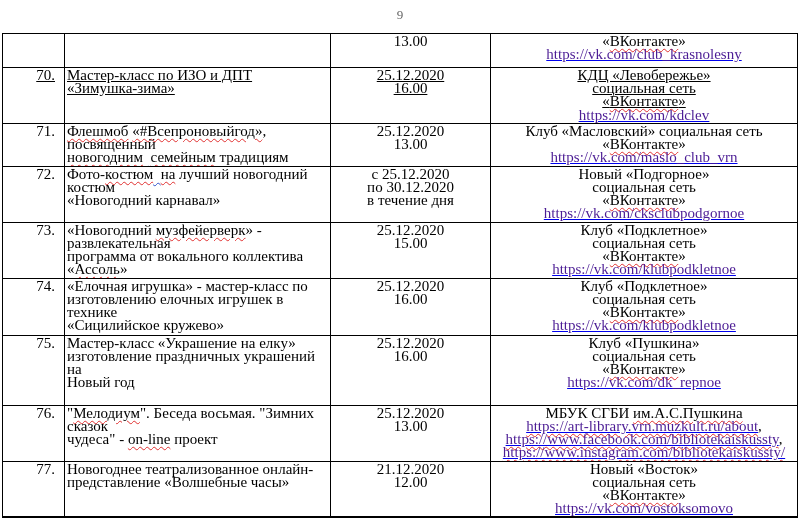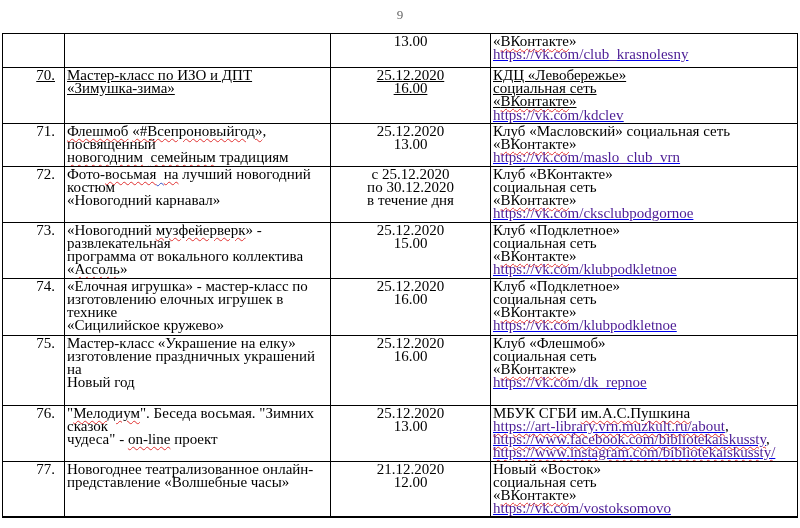--- a/index.html
+++ b/index.html
@@ -20,21 +20,21 @@
   col.c-event{width:266px;}
   col.c-date{width:160px;}
   col.c-venue{width:307px;}
   td{
     border:1px solid #000;vertical-align:top;overflow:hidden;
     font-size:15px;line-height:13.2px;padding:1px 2px;
   }
   td.num{text-align:right;padding-right:9px;}
   td.event{text-align:left;padding-right:4px;}
   td.date{text-align:center;}
-  td.venue{}
+  td.venue{text-align:center;}
   .line{white-space:pre-wrap;}
   .sq-red{
     text-decoration-line:underline;text-decoration-style:wavy;
     text-decoration-color:#e03030;text-decoration-thickness:1px;
     text-underline-offset:2px;
   }
   .sq-blue{
     text-decoration-line:underline;text-decoration-style:wavy;
     text-decoration-color:#3050c8;text-decoration-thickness:1px;
     text-underline-offset:3px;
@@ -97,30 +97,30 @@
           </td>
           <td class="venue">
             <div class="line"><span>Клуб «Масловский» социальная сеть</span></div>
             <div class="line"><span>«</span><span class="sq-red">ВКонтакте</span><span>»</span></div>
             <div class="line"><span class="link">https://vk.com/maslo_club_vrn</span></div>
           </td>
         </tr>
         <tr style="height: 56px;">
           <td class="num">72.</td>
           <td class="event">
-            <div class="line"><span>Фото-</span><span class="sq-red">восьмая</span><span class="sq-blue">  </span><span class="sq-red">на</span><span> лучший новогодний костюм</span></div>
+            <div class="line"><span>Фото-</span><span class="sq-red">костюм</span><span class="sq-blue">  </span><span class="sq-red">на</span><span> лучший новогодний костюм</span></div>
             <div class="line"><span>«Новогодний карнавал»</span></div>
           </td>
           <td class="date">
             <div class="line"><span>с 25.12.2020</span></div>
             <div class="line"><span>по 30.12.2020</span></div>
             <div class="line"><span>в течение дня</span></div>
           </td>
           <td class="venue">
-            <div class="line"><span>Клуб «ВКонтакте»</span></div>
+            <div class="line"><span>Новый «Подгорное»</span></div>
             <div class="line"><span>социальная сеть</span></div>
             <div class="line"><span>«</span><span class="sq-red">ВКонтакте</span><span>»</span></div>
             <div class="line"><span class="link">https://vk.com/cksclubpodgornoe</span></div>
           </td>
         </tr>
         <tr style="height: 52px;">
           <td class="num">73.</td>
           <td class="event">
             <div class="line"><span>«Новогодний </span><span class="sq-red">музфейерверк</span><span>» - развлекательная</span></div>
             <div class="line"><span>программа от вокального коллектива «</span><span class="sq-red">Ассоль</span><span>»</span></div>
@@ -159,21 +159,21 @@
           <td class="event">
             <div class="line"><span>Мастер-класс «Украшение на елку»</span></div>
             <div class="line"><span>изготовление праздничных украшений на</span></div>
             <div class="line"><span>Новый год</span></div>
           </td>
           <td class="date">
             <div class="line"><span>25.12.2020</span></div>
             <div class="line"><span>16.00</span></div>
           </td>
           <td class="venue">
-            <div class="line"><span>Клуб «Флешмоб»</span></div>
+            <div class="line"><span>Клуб «Пушкина»</span></div>
             <div class="line"><span>социальная сеть</span></div>
             <div class="line"><span>«</span><span class="sq-red">ВКонтакте</span><span>»</span></div>
             <div class="line"><span class="link">https://vk.com/dk_repnoe</span></div>
           </td>
         </tr>
         <tr style="height: 56px; margin-top: 12px;">
           <td class="num">76.</td>
           <td class="event">
             <div class="line"><span>"</span><span class="sq-red">Мелодиум</span><span>". Беседа восьмая. "Зимних сказок</span></div>
             <div class="line"><span>чудеса" - </span><span class="sq-red">on-line</span><span> проект</span></div>

